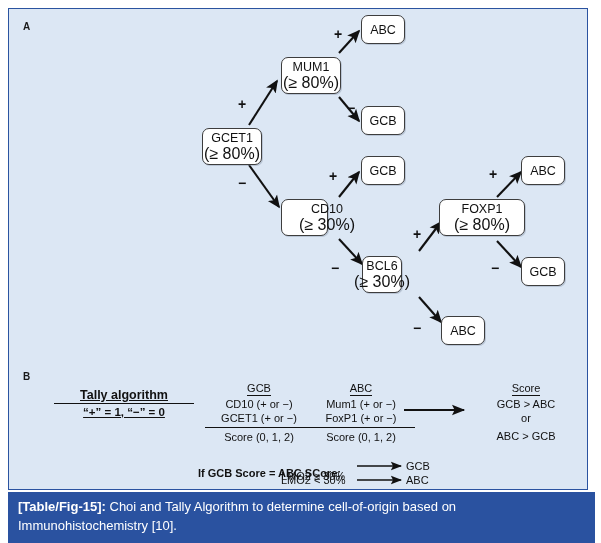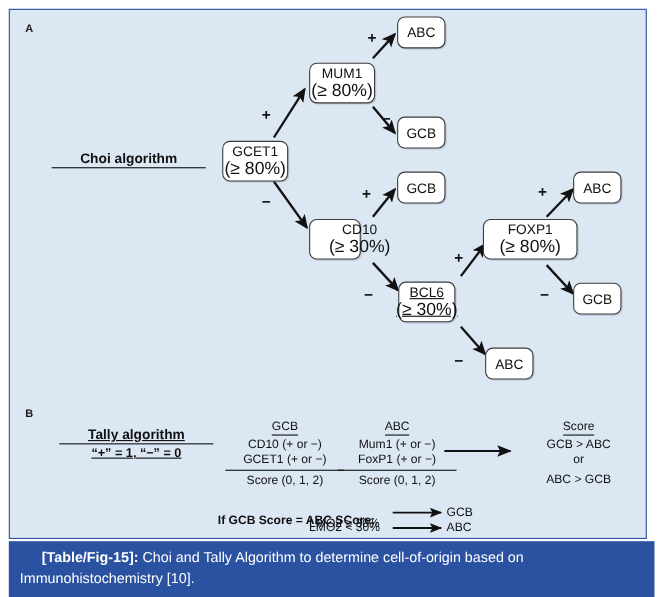--- a/index.html
+++ b/index.html
@@ -128,21 +128,21 @@
     top: 492px;
     width: 587px;
     height: 51px;
     background: #2a52a0;
     color: #ffffff;
     box-sizing: border-box;
     padding: 6px 10px 0 10px;
     font-size: 13px;
     line-height: 1.45;
   }
-  #caption-bar b { font-weight: bold; margin-left: 20px; }
+  #caption-bar b { font-weight: bold; }
 </style>
 </head>
 <body>
 
 <div id="figure-root">
 
   <div id="diagram-panel">
 
     <svg class="arrow-layer" viewBox="0 0 580 482" width="580" height="482">
       <defs>
@@ -182,41 +182,37 @@
 
       <g stroke="#111111" stroke-width="1.7" fill="none" marker-end="url(#ah-thin)">
         <line x1="348" y1="457" x2="392" y2="457"></line>
         <line x1="348" y1="471" x2="392" y2="471"></line>
       </g>
     </svg>
 
     <div class="panel-letter" style="left:14px; top:12px;">A</div>
     <div class="panel-letter" style="left:14px; top:362px;">B</div>
 
-    <div class="algo-heading" style="left:38px; top:128px; width:140px;">
-      <span>Choi algorithm</span>
-      <span class="rule"></span>
-    </div>
 
     <div class="node" style="left:193px; top:119px; width:60px; height:37px;">
       <span class="l1">GCET1</span>
       <span class="l2">(≥ 80%)</span>
     </div>
 
     <div class="node" style="left:272px; top:48px; width:60px; height:37px;">
       <span class="l1">MUM1</span>
       <span class="l2">(≥ 80%)</span>
     </div>
 
     <div class="node" style="left:272px; top:190px; width:41px; height:37px;padding-left:45px;">
       <span class="l1">CD10</span>
       <span class="l2">(≥ 30%)</span>
     </div>
 
-    <div class="node" style="left:353px; top:247px; width:52px; height:37px;text-decoration:underline;">
+    <div class="node" style="left:353px; top:247px; width:40px; height:37px;">
       <span class="l1">BCL6</span>
       <span class="l2">(≥ 30%)</span>
     </div>
 
     <div class="node" style="left:430px; top:190px; width:86px; height:37px;">
       <span class="l1">FOXP1</span>
       <span class="l2">(≥ 80%)</span>
     </div>
 
     <div class="node" style="left:352px; top:6px; width:44px; height:29px;">

